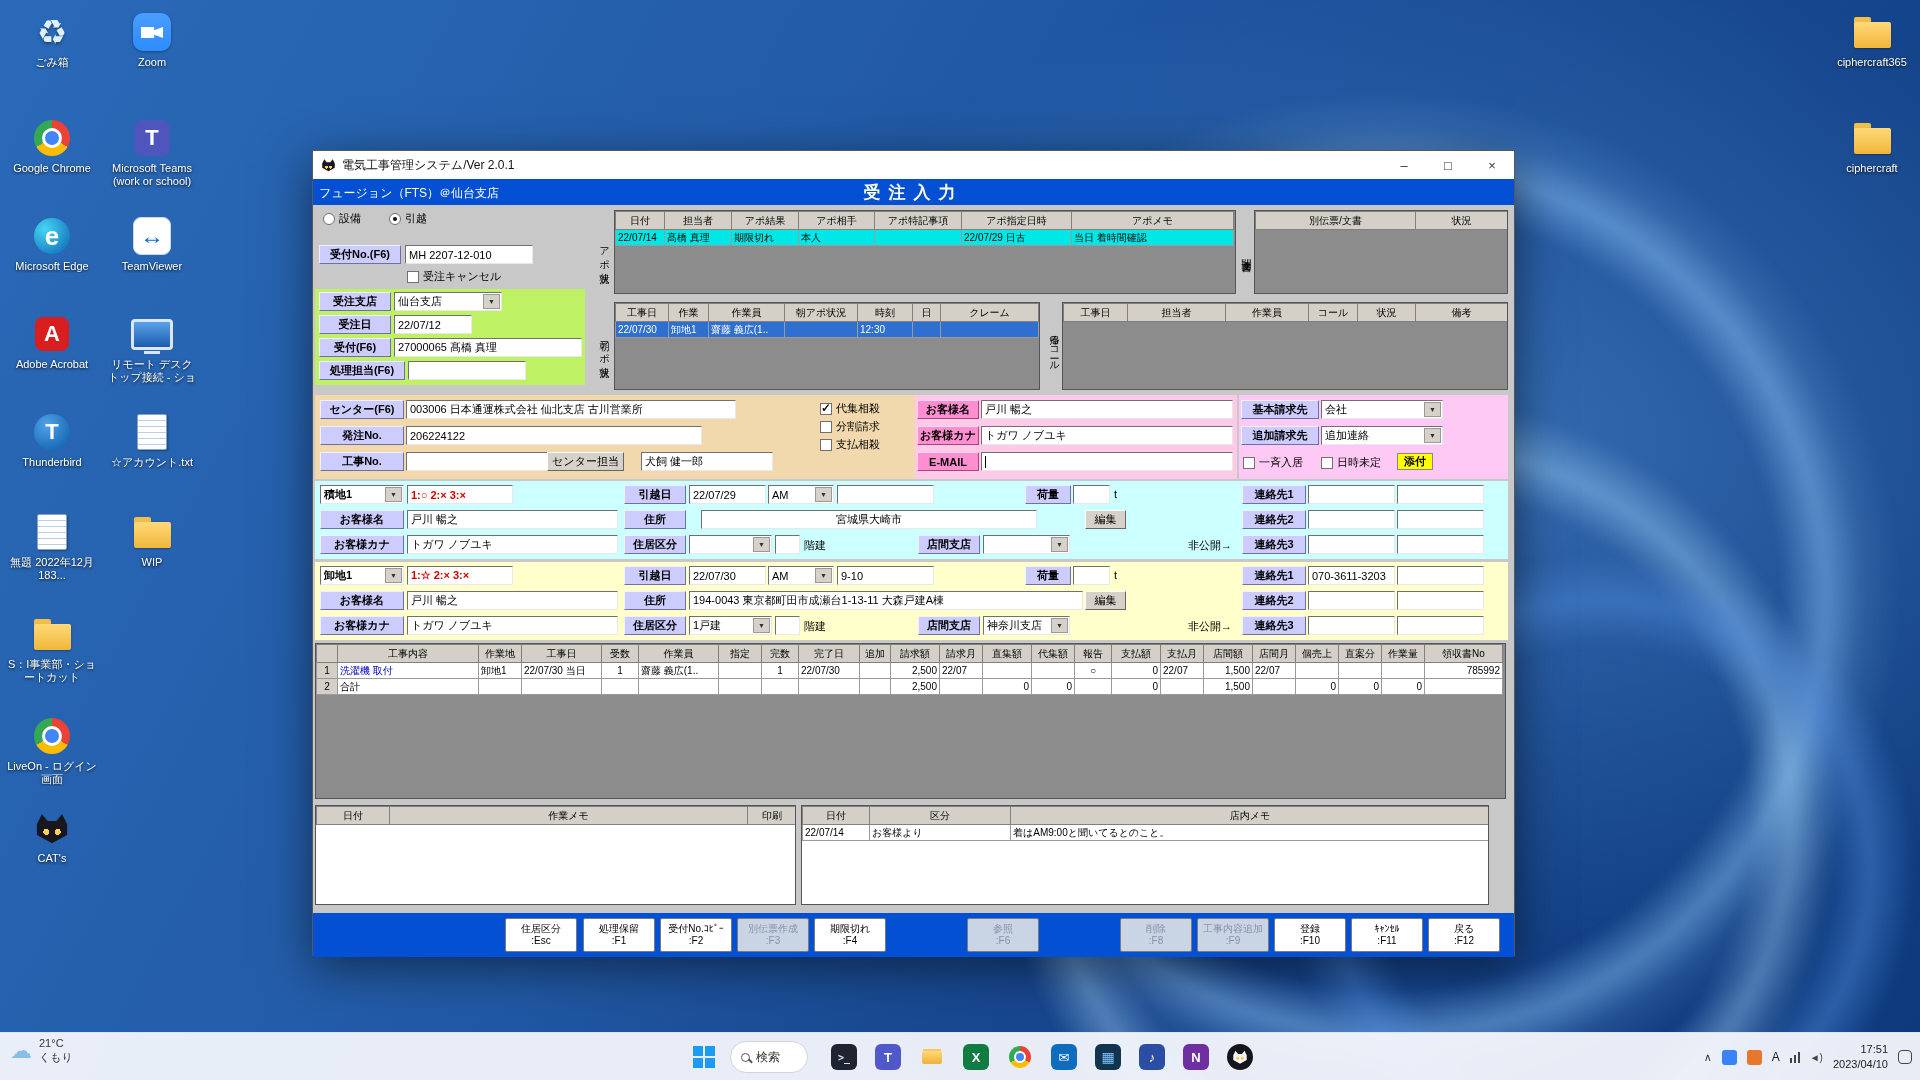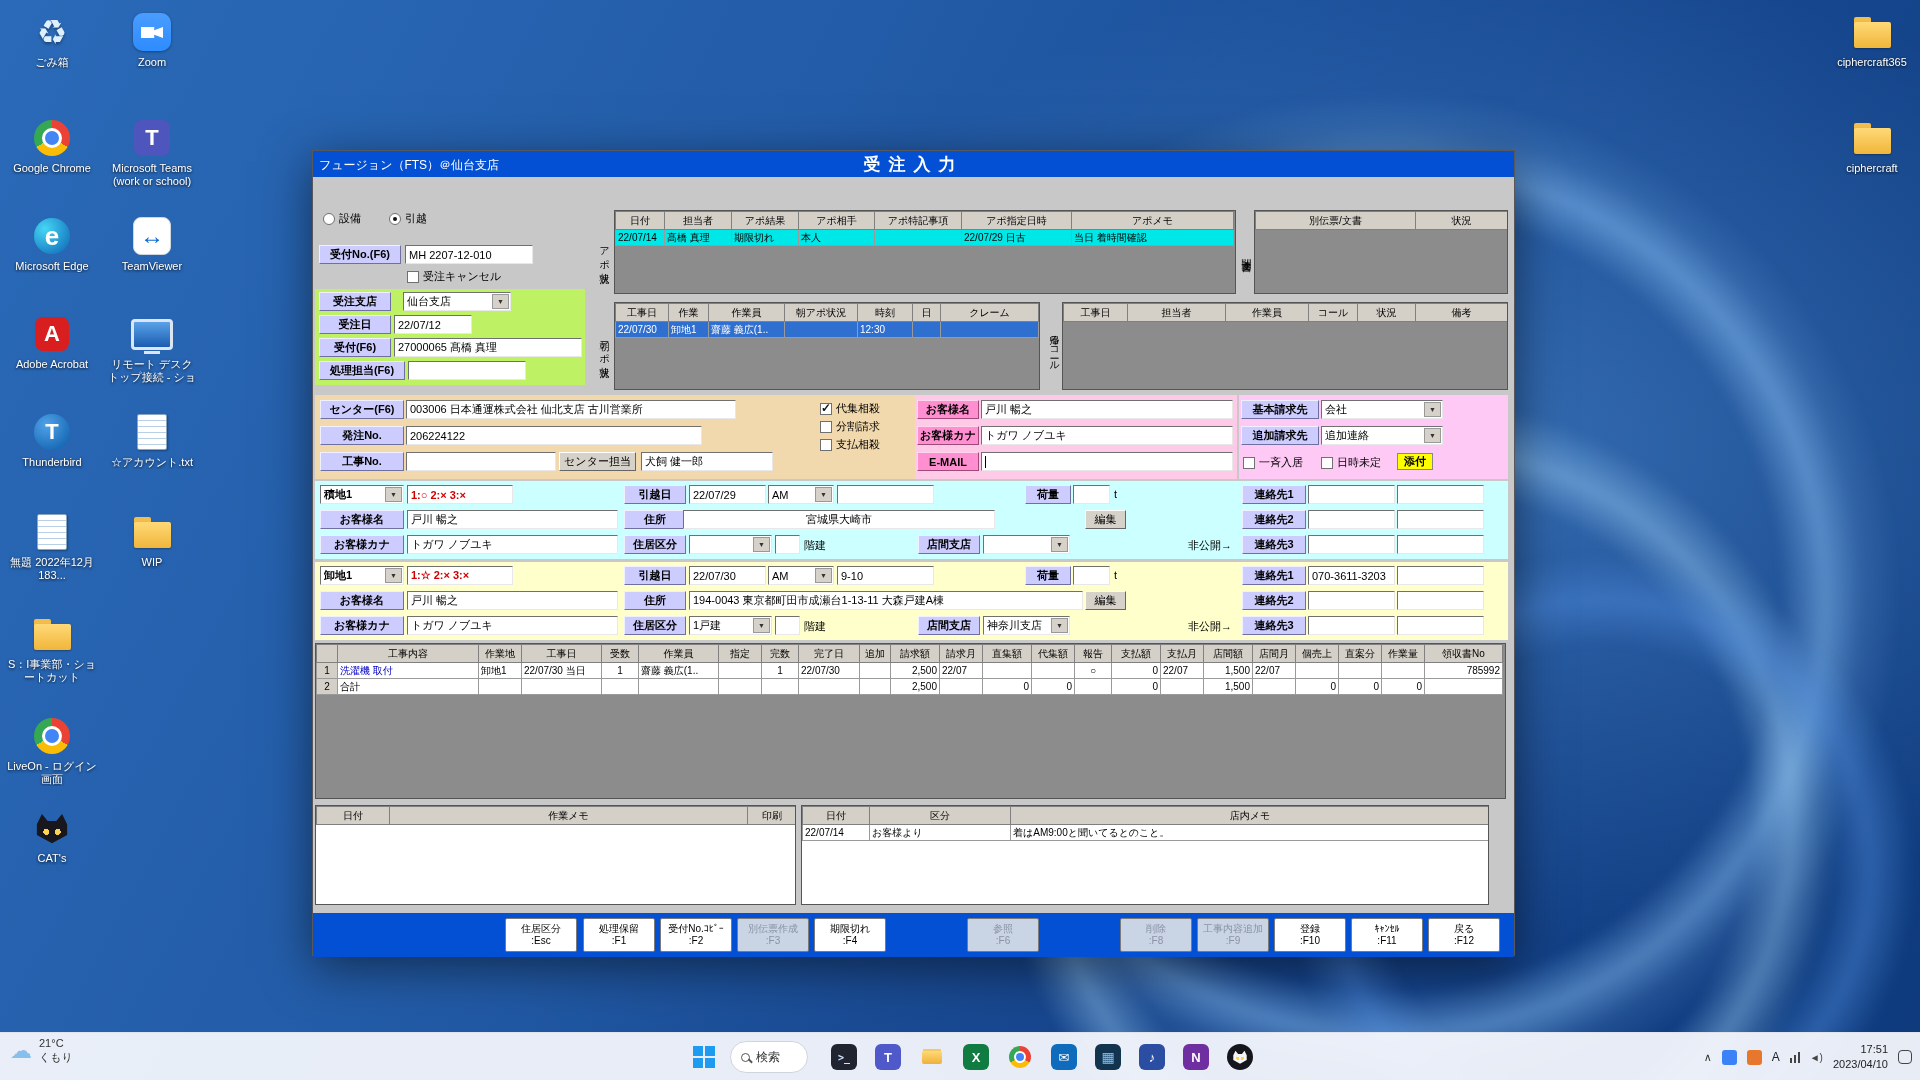--- a/index.html
+++ b/index.html
@@ -203,20 +203,29 @@
   <div class="dicon" style="left:1826px;top:10px">
       <span class="di" data-glyph="folder"></span>
       <span class="dlabel">ciphercraft365</span>
     </div>
   <div class="dicon" style="left:1826px;top:116px">
       <span class="di" data-glyph="folder"></span>
       <span class="dlabel">ciphercraft</span>
     </div>
 
   <div class="window">
+    <div class="titlebar">
+      <span class="appico"></span>
+      <span>電気工事管理システム/Ver 2.0.1</span>
+      <span class="tbctrl">
+        <span>–</span>
+        <span>□</span>
+        <span>×</span>
+      </span>
+    </div>
     <div class="bluebar">
       <span class="hleft">フュージョン（FTS）＠仙台支店</span>
       <span class="htitle">受注入力</span>
     </div>
 
     <div class="winbody">
 
       <span class="cbrow" style="left:10px;top:6px">
           <span class="rb"></span>
           <span>設備</span>
@@ -228,21 +237,21 @@
 
       <span class="lbl" style="left:6px;top:40px;width:82px">受付No.(F6)</span>
       <span class="box" style="left:92px;top:40px;width:128px">MH 2207-12-010</span>
       <span class="cbrow" style="left:94px;top:64px">
           <span class="cb"></span>
           <span>受注キャンセル</span>
         </span>
 
       <div class="sec sec-lav" style="left:2px;top:84px;width:270px;height:96px">
         <span class="lbl" style="left:4px;top:3px;width:72px">受注支店</span>
-        <span class="combo" style="left:88px;top:3px;width:108px">仙台支店</span>
+        <span class="combo" style="left:79px;top:3px;width:108px">仙台支店</span>
         <span class="lbl" style="left:4px;top:26px;width:72px">受注日</span>
         <span class="box" style="left:79px;top:26px;width:78px">22/07/12</span>
         <span class="lbl" style="left:4px;top:49px;width:72px">受付(F6)</span>
         <span class="box" style="left:79px;top:49px;width:188px">27000065 髙橋 真理</span>
         <span class="lbl" style="left:4px;top:72px;width:86px">処理担当(F6)</span>
         <span class="box" style="left:93px;top:72px;width:118px"></span>
       </div>
 
       <span class="vlab" style="left:283px;top:8px;height:80px">アポ状況</span>
       <div class="tblwrap" style="left:301px;top:5px;width:622px;height:84px">
@@ -366,21 +375,21 @@
             <span>分割請求</span>
           </span>
         <span class="cbrow" style="left:505px;top:42px">
             <span class="cb"></span>
             <span>支払相殺</span>
           </span>
         <span class="lbl" style="left:5px;top:31px;width:84px">発注No.</span>
         <span class="box" style="left:91px;top:31px;width:296px">206224122</span>
         <span class="lbl" style="left:5px;top:57px;width:84px">工事No.</span>
         <span class="box" style="left:91px;top:57px;width:150px"></span>
-        <span class="btn3d" style="left:244px;top:57px;width:77px">センター担当</span>
+        <span class="btn3d" style="left:232px;top:57px;width:77px">センター担当</span>
         <span class="box" style="left:326px;top:57px;width:132px">犬飼 健一郎</span>
       </div>
 
       <div class="sec sec-pink" style="left:602px;top:190px;width:322px;height:84px">
         <span class="plbl" style="left:2px;top:5px;width:62px">お客様名</span>
         <span class="box" style="left:66px;top:5px;width:252px">戸川 暢之</span>
         <span class="plbl" style="left:2px;top:31px;width:62px">お客様カナ</span>
         <span class="box" style="left:66px;top:31px;width:252px">トガワ ノブユキ</span>
         <span class="plbl" style="left:2px;top:57px;width:62px">E-MAIL</span>
         <span class="box" style="left:66px;top:57px;width:252px">
@@ -414,21 +423,21 @@
         <span class="lbl" style="left:710px;top:4px;width:46px">荷量</span>
         <span class="box" style="left:758px;top:4px;width:37px"></span>
         <span class="txt" style="left:799px;top:7px">t</span>
         <span class="lbl" style="left:927px;top:4px;width:64px">連絡先1</span>
         <span class="box" style="left:993px;top:4px;width:87px"></span>
         <span class="box" style="left:1082px;top:4px;width:87px"></span>
 
         <span class="lbl" style="left:5px;top:29px;width:84px">お客様名</span>
         <span class="box" style="left:92px;top:29px;width:211px">戸川 暢之</span>
         <span class="lbl" style="left:309px;top:29px;width:62px">住所</span>
-        <span class="box" style="left:368px;top:29px;width:312px;justify-content:center">宮城県大崎市</span>
+        <span class="box" style="left:386px;top:29px;width:336px;justify-content:center">宮城県大崎市</span>
         <span class="btn3d" style="left:770px;top:29px;width:41px">編集</span>
         <span class="lbl" style="left:927px;top:29px;width:64px">連絡先2</span>
         <span class="box" style="left:993px;top:29px;width:87px"></span>
         <span class="box" style="left:1082px;top:29px;width:87px"></span>
 
         <span class="lbl" style="left:5px;top:54px;width:84px">お客様カナ</span>
         <span class="box" style="left:92px;top:54px;width:211px">トガワ ノブユキ</span>
         <span class="lbl" style="left:309px;top:54px;width:62px">住居区分</span>
         <span class="combo" style="left:374px;top:54px;width:83px"></span>
         <span class="box" style="left:460px;top:54px;width:25px"></span>

